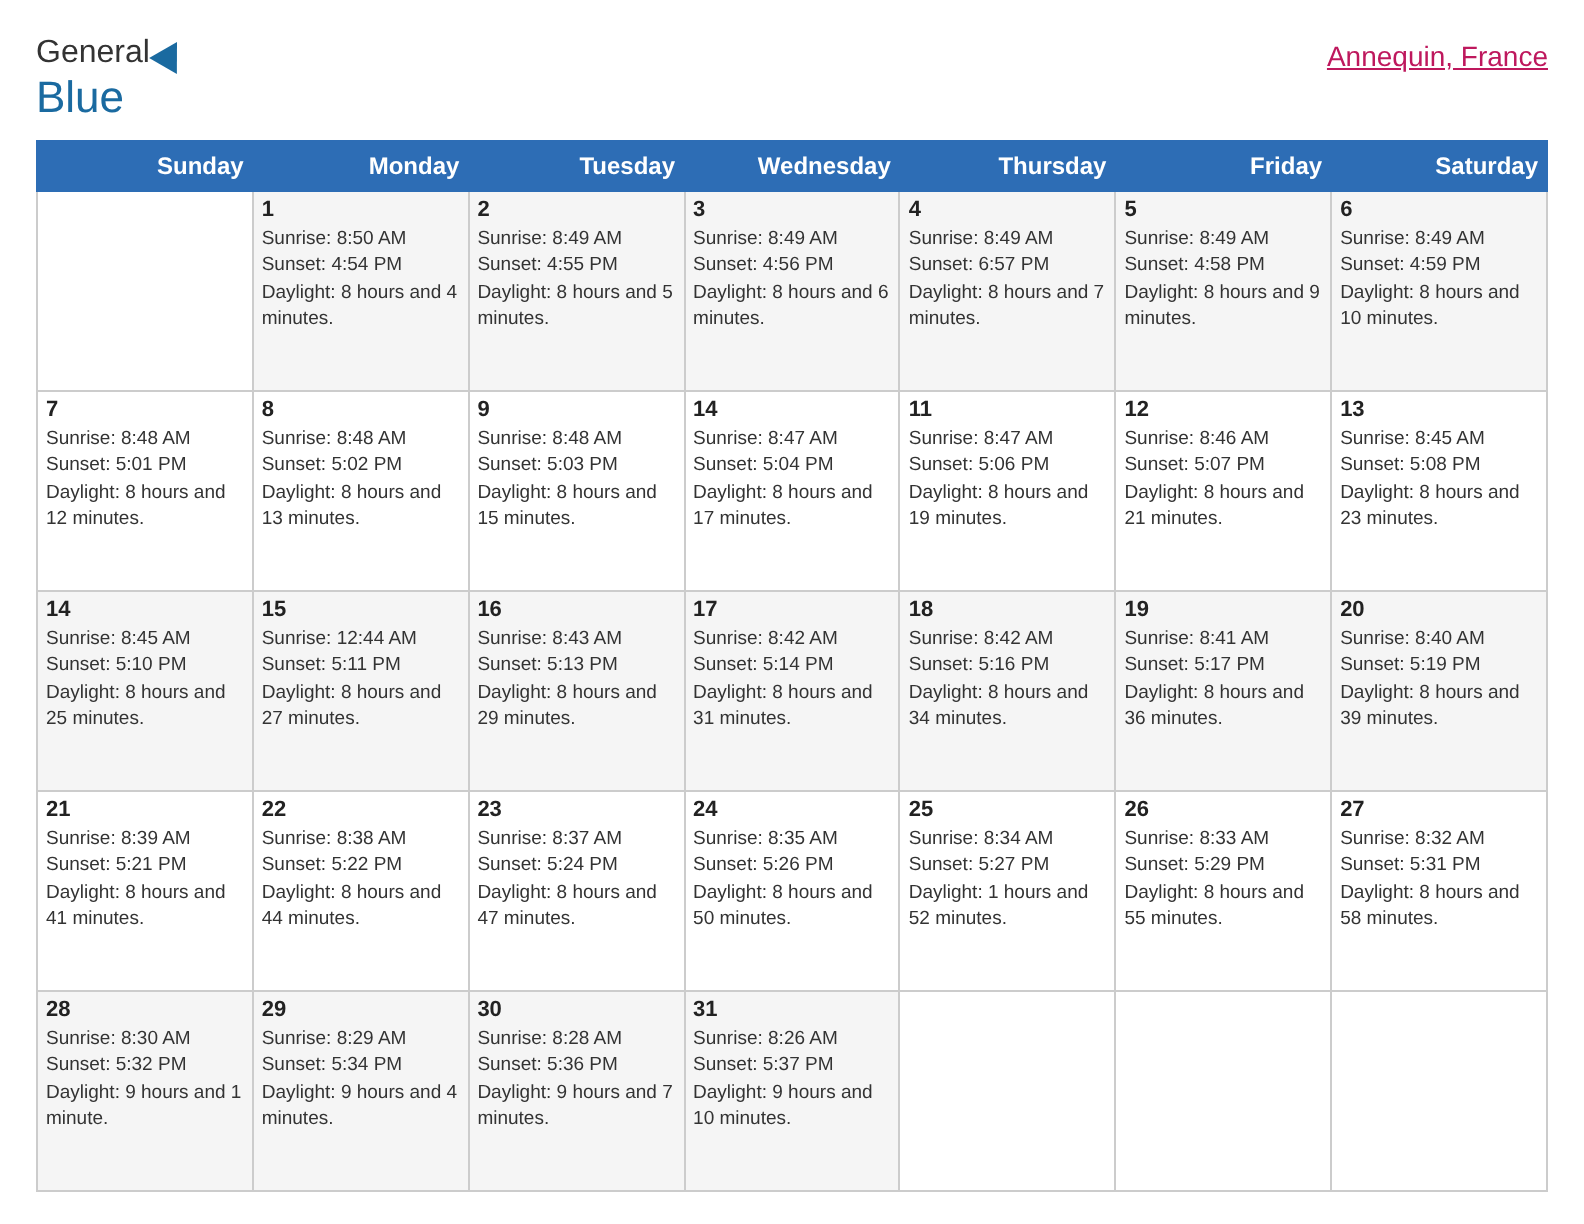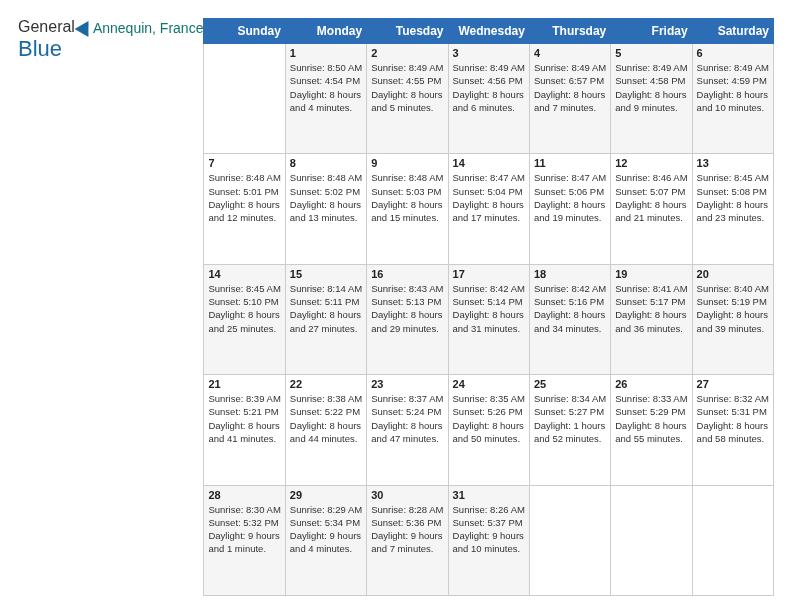--- a/index.html
+++ b/index.html
@@ -8,21 +8,21 @@
       height: 612px;
       font-family: Arial, sans-serif;
       background: #fff;
       overflow: hidden;
     }
     .page {
       width: 792px;
       height: 612px;
       padding: 18px 18px 16px 18px;
       display: flex;
-      flex-direction: row;
+      flex-direction: column;
     }
     .header {
       display: flex;
       justify-content: space-between;
       align-items: flex-start;
       margin-bottom: 8px;
     }
     .logo {
       display: flex;
       flex-direction: column;
@@ -48,22 +48,23 @@
       text-align: right;
     }
     .month-title {
       font-size: 32px;
       font-weight: normal;
       color: #222;
       line-height: 1.1;
     }
     .location {
       font-size: 14px;
-      color: #0f766e;
+      color: #be185d;
       margin-top: 2px;
+      text-decoration: underline;
     }
     .calendar {
       width: 100%;
       border-collapse: collapse;
       flex: 1;
       font-size: 10.5px;
     }
     .calendar thead th {
       background: #2d6db5;
       color: #fff;
@@ -246,21 +247,21 @@
           <span class="day-num">14</span>
           <div class="day-info">
             <span>Sunrise: 8:45 AM</span><br>
             <span>Sunset: 5:10 PM</span><br>
             <span>Daylight: 8 hours and 25 minutes.</span>
           </div>
         </td>
           <td>
           <span class="day-num">15</span>
           <div class="day-info">
-            <span>Sunrise: 8:14 AM</span><br>
+            <span>Sunrise: 12:44 AM</span><br>
             <span>Sunset: 5:11 PM</span><br>
             <span>Daylight: 8 hours and 27 minutes.</span>
           </div>
         </td>
           <td>
           <span class="day-num">16</span>
           <div class="day-info">
             <span>Sunrise: 8:43 AM</span><br>
             <span>Sunset: 5:13 PM</span><br>
             <span>Daylight: 8 hours and 29 minutes.</span>

